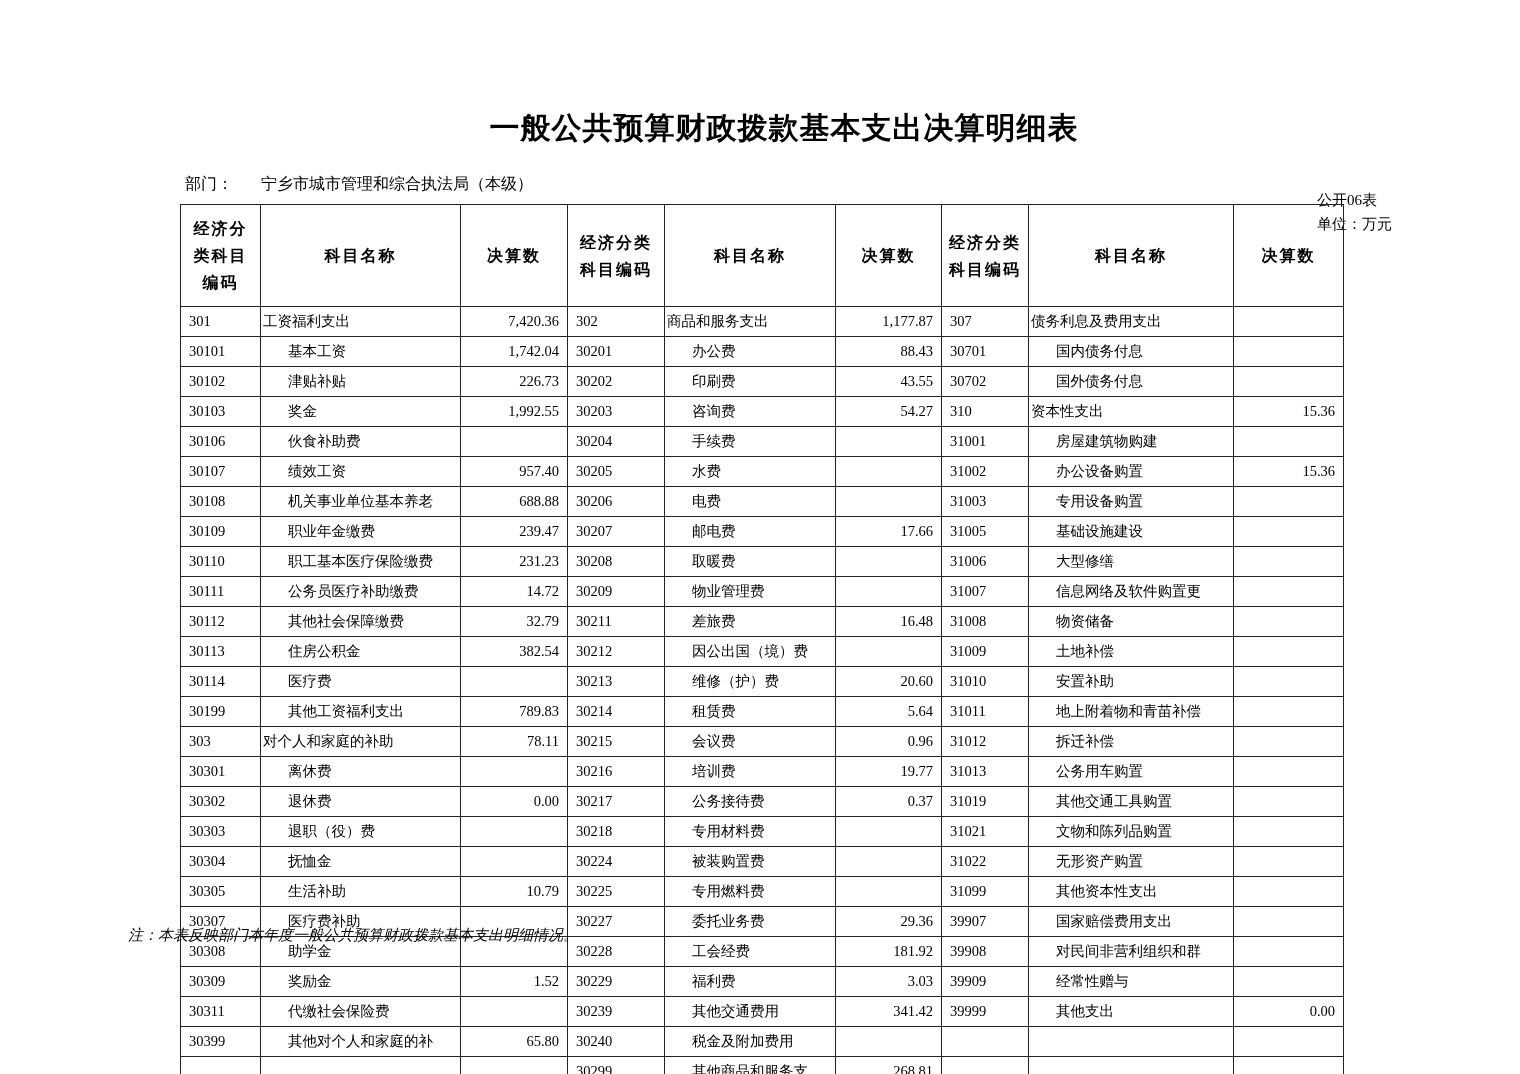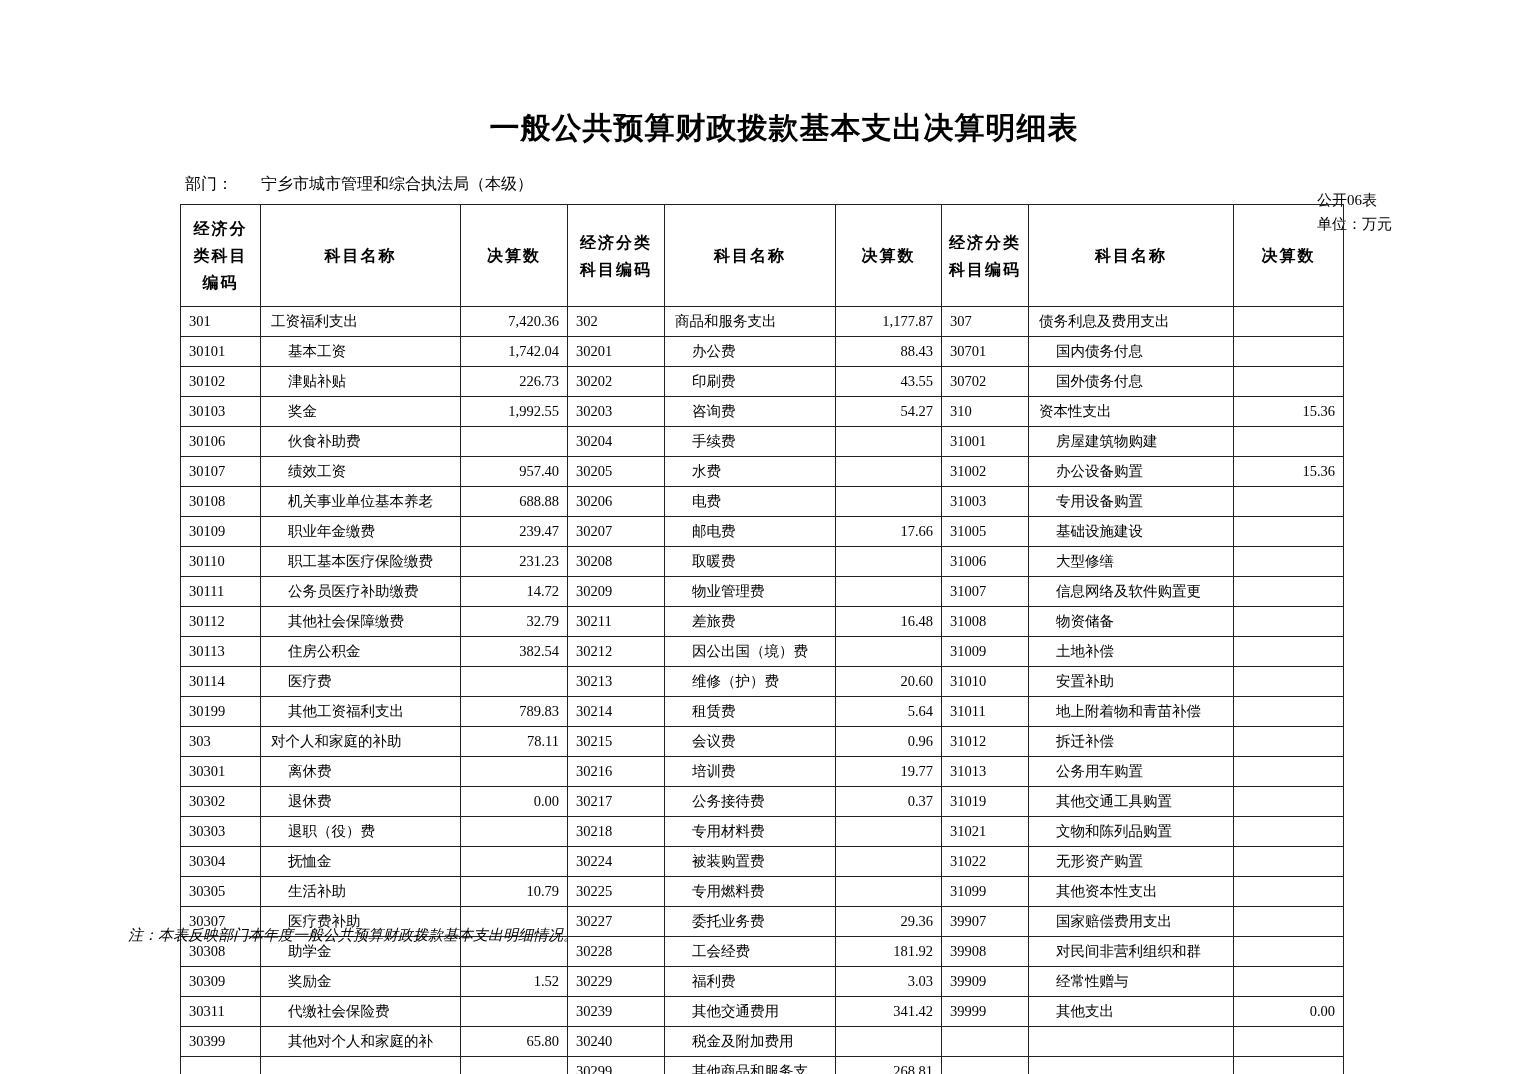--- a/index.html
+++ b/index.html
@@ -28,21 +28,21 @@
   }
   thead th {
     font-size:16px; font-weight:bold; text-align:center;
     white-space:pre-line; letter-spacing:2px; line-height:27px;
     height:101px; padding:0 6px;
   }
   tbody tr { height:30px; }
   tbody td { font-size:14.5px; white-space:nowrap; padding:0; line-height:1; }
   td.code { text-align:left; padding-left:8px; }
   td.name { text-align:left; }
-  td.name.lvl1 { padding-left:10px; }
+  td.name.lvl1 { padding-left:2px; }
   td.name.lvl2 { padding-left:27px; }
   td.val  { text-align:right; padding-right:8px; }
   tfoot td { height:33px; font-size:16px; text-align:right; white-space:nowrap; }
   tfoot td.val { text-align:right; padding-right:8px; font-size:15px;margin-left:47px; }
 </style>
 </head>
 <body>
 
 <div class="title">一般公共预算财政拨款基本支出决算明细表</div>
 

